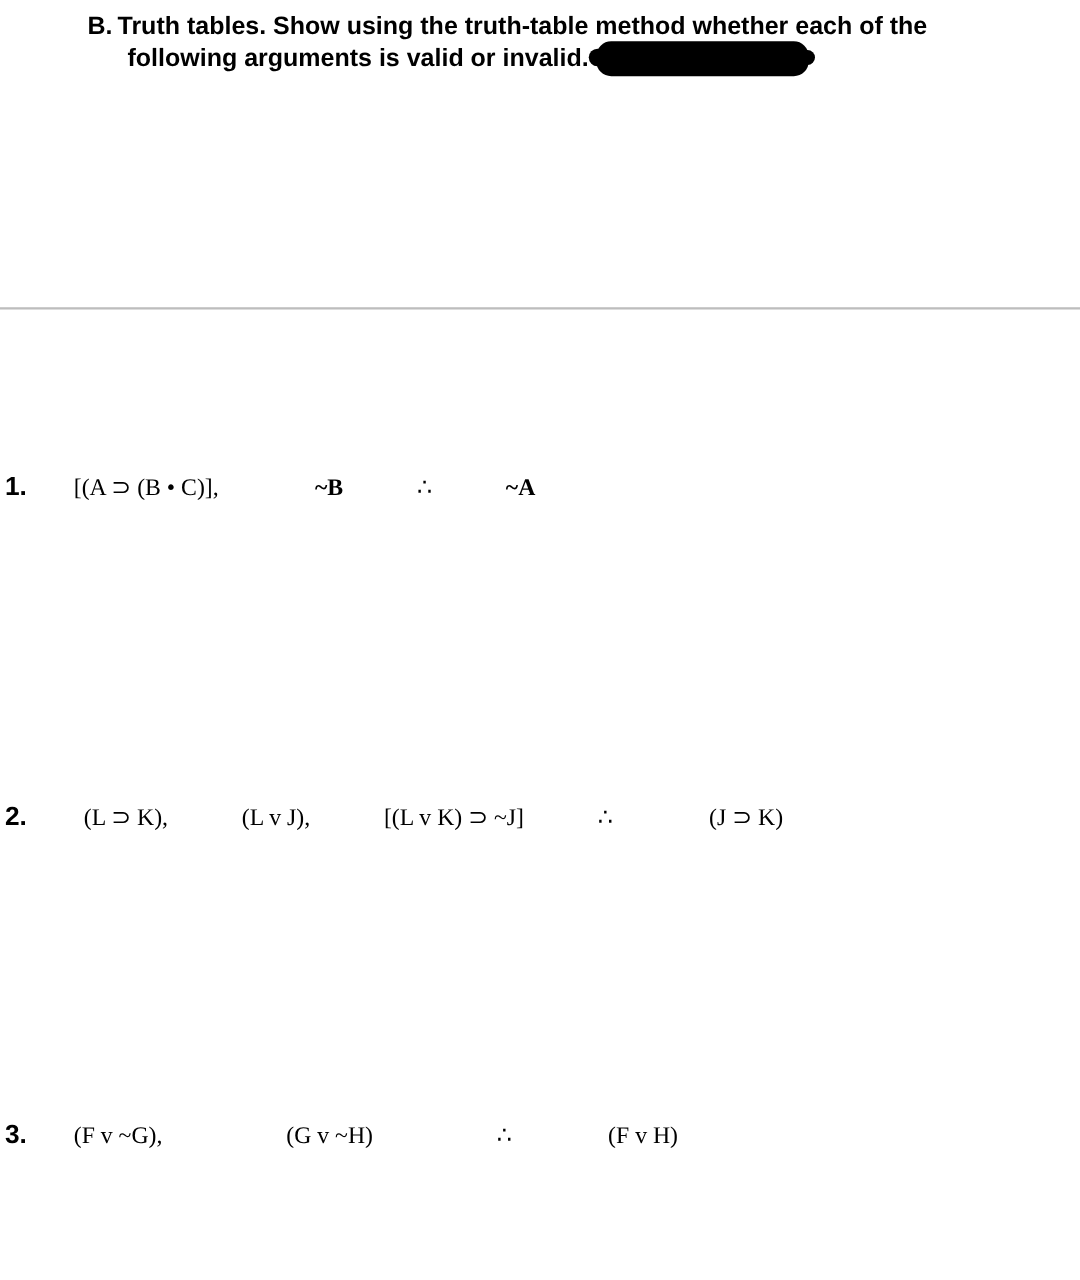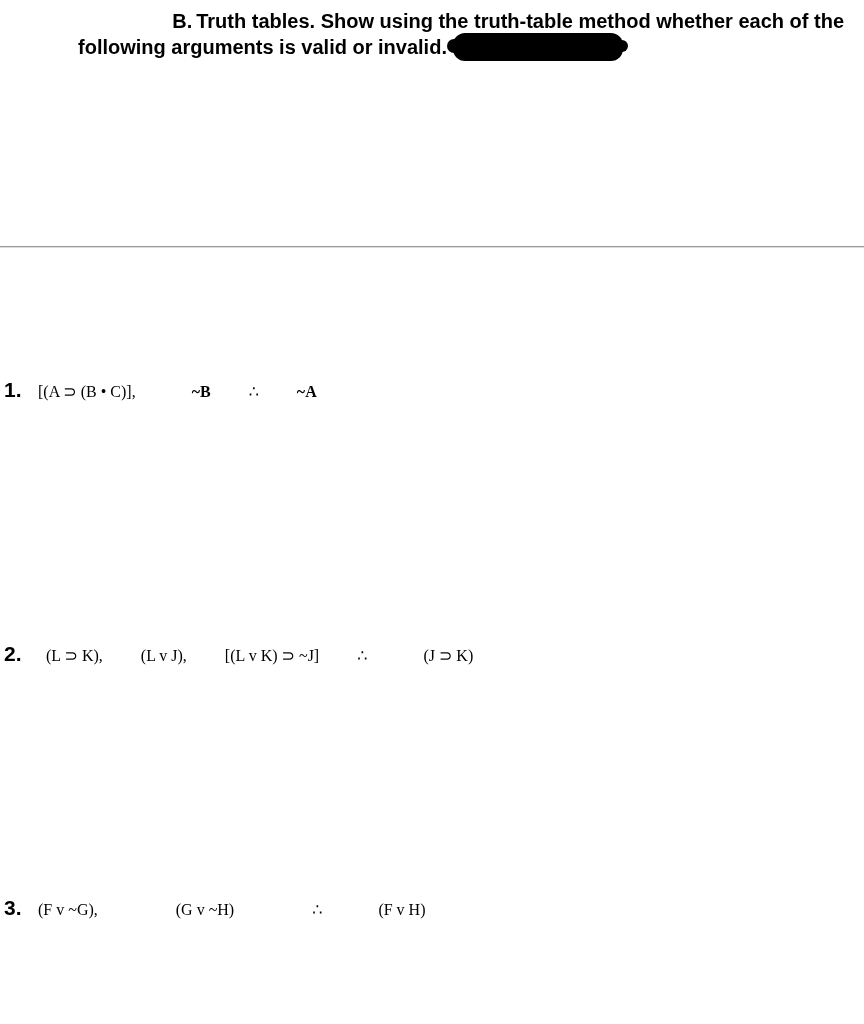--- a/index.html
+++ b/index.html
@@ -6,22 +6,21 @@
       margin: 0;
       padding: 0;
       font-family: Georgia, 'Times New Roman', serif;
       background: white;
       width: 864px;
       height: 1024px;
       position: relative;
       color: black;
     }
     .header-section {
-      padding: 10px 20px 10px 46px;
-      text-align: right;
+      padding: 10px 20px 10px 70px;
     }
     .section-label {
       font-family: Arial, Helvetica, sans-serif;
       font-weight: bold;
       font-size: 20px;
       display: inline;
     }
     .header-line1 {
       margin-left: 0;
     }
@@ -83,21 +82,22 @@
     .problem-2 { margin-top: 240px; }
     .problem-3 { margin-top: 230px; }
     .prob-num {
       font-family: Arial, Helvetica, sans-serif;
       font-weight: bold;
       font-size: 21px;
       width: 34px;
     }
     .math {
       font-family: 'Times New Roman', Times, serif;
-      font-size: 16px;
+      font-size: 19px;
+      margin-left: 21px;
     }
     .gap-md { display: inline-block; width: 38px; }
     .gap-lg { display: inline-block; width: 56px; }
     .gap-xl { display: inline-block; width: 78px; }
     .bold { font-weight: bold; }
   </style>
 </head>
 <body>
 
 <div class="header-section">

